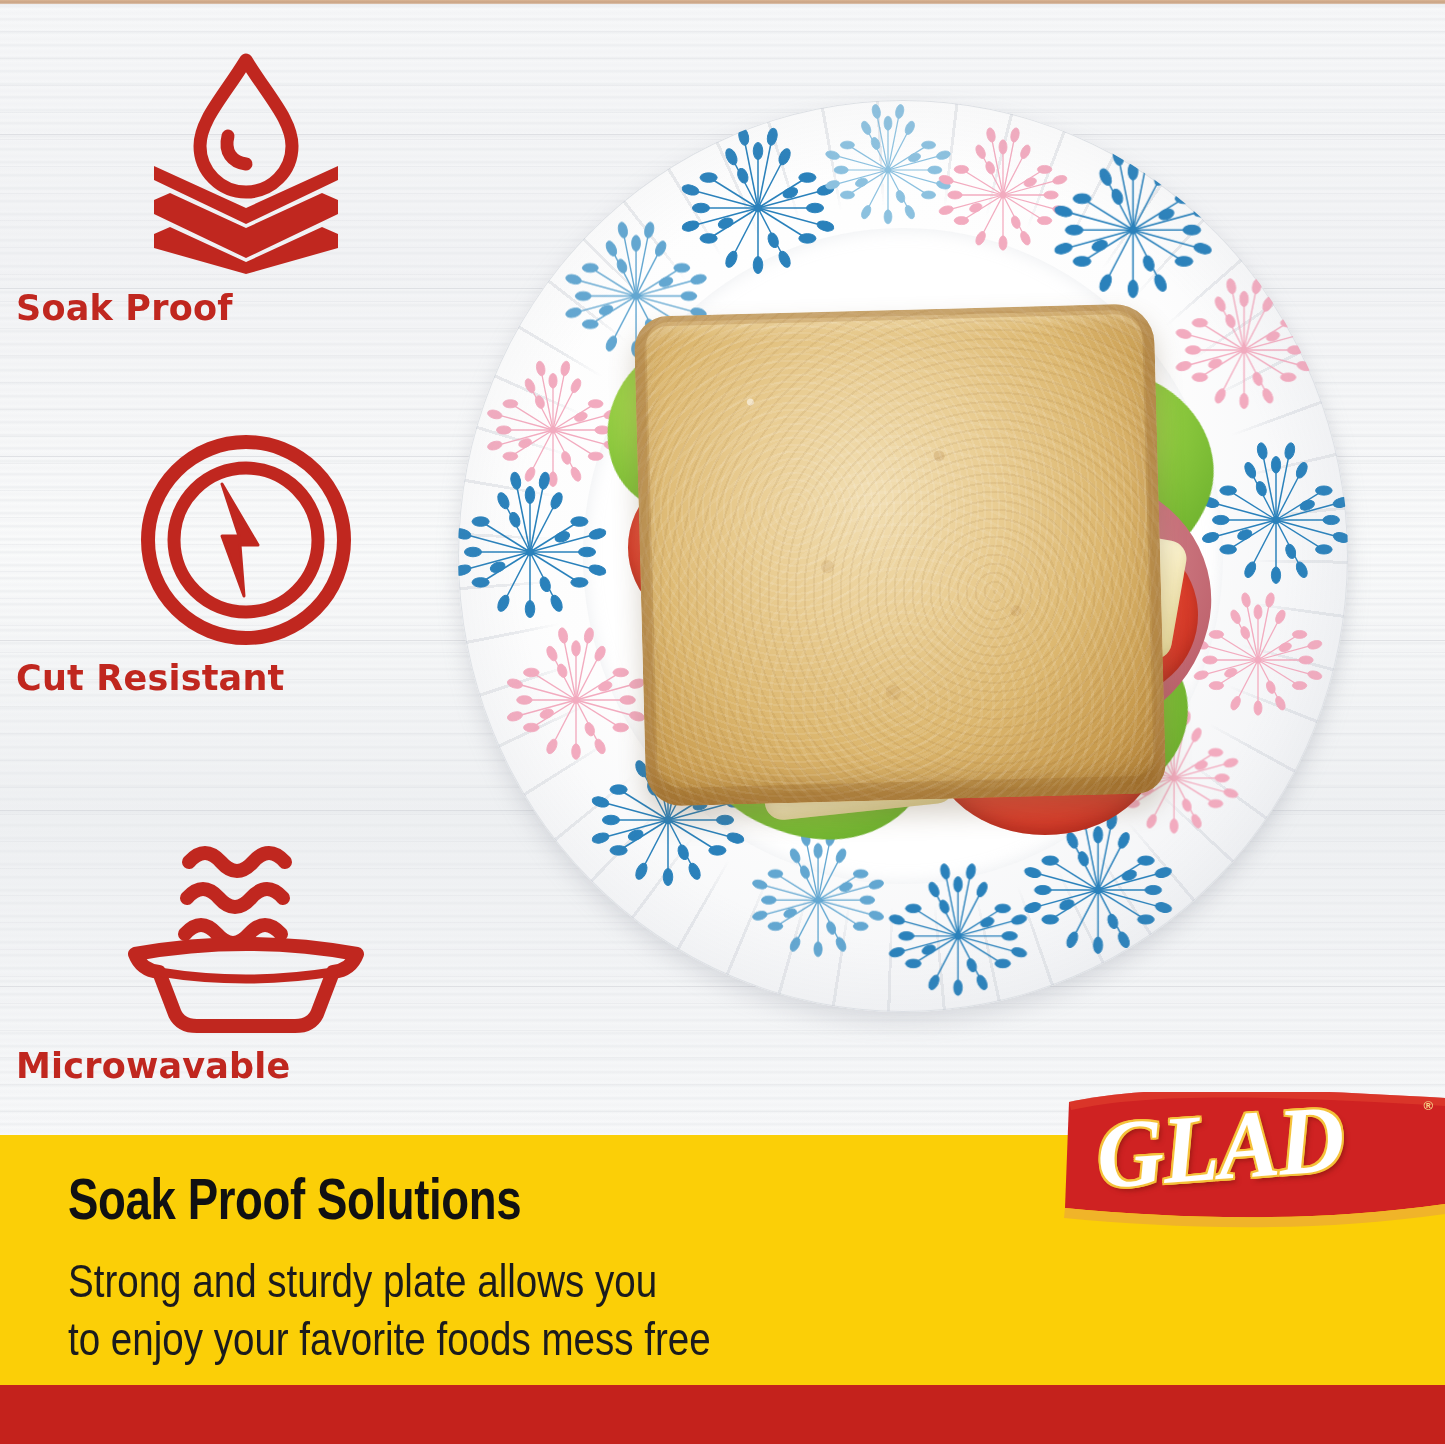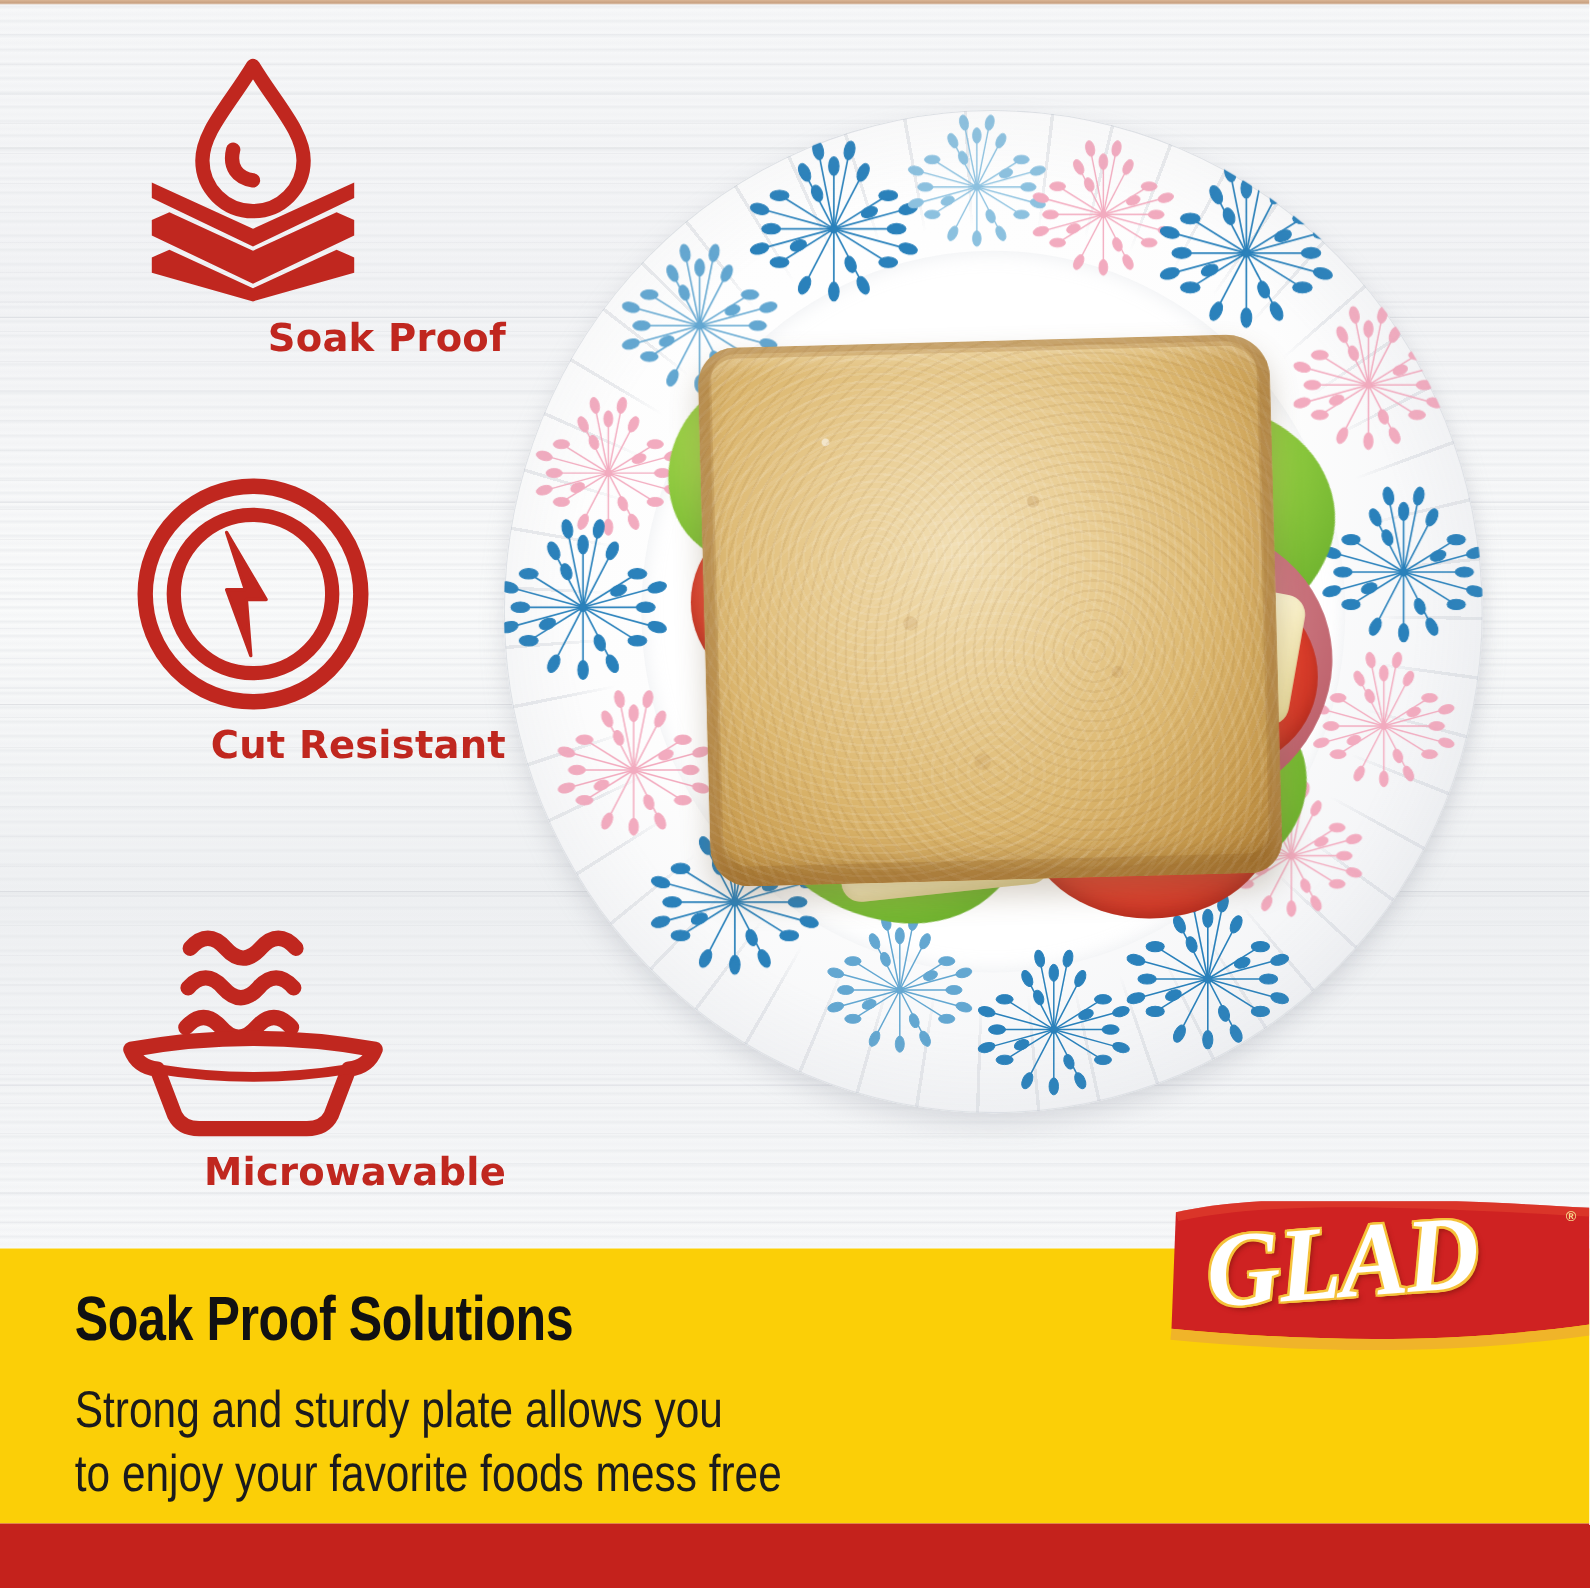--- a/index.html
+++ b/index.html
@@ -31,21 +31,21 @@
         rgba(255,255,255,0.0) 27px),
       linear-gradient(180deg,#f7f8f9 0%,#f2f3f5 22%,#fafbfb 48%,#eef0f2 72%,#f8f9fa 100%);
   }
   .wood-plank{
     position:absolute;left:0;width:1445px;height:1px;
     background:rgba(205,208,214,0.55);
   }
 
   
   .features{position:absolute;left:0;top:0;width:460px;height:1130px;}
-  .feature{position:absolute;width:460px;text-align:right;}
+  .feature{position:absolute;width:460px;text-align:left;padding-left:16px;}
   .feature .icon-wrap{display:flex;align-items:center;justify-content:center;}
   .feature .label{
     font-family:"DejaVu Sans", sans-serif;
     font-weight:bold;
     color:#c0271f;
     letter-spacing:0.2px;
     margin-top:10px;
   }
   #feature-soak{top:48px;}
   #feature-cut{top:432px;}

